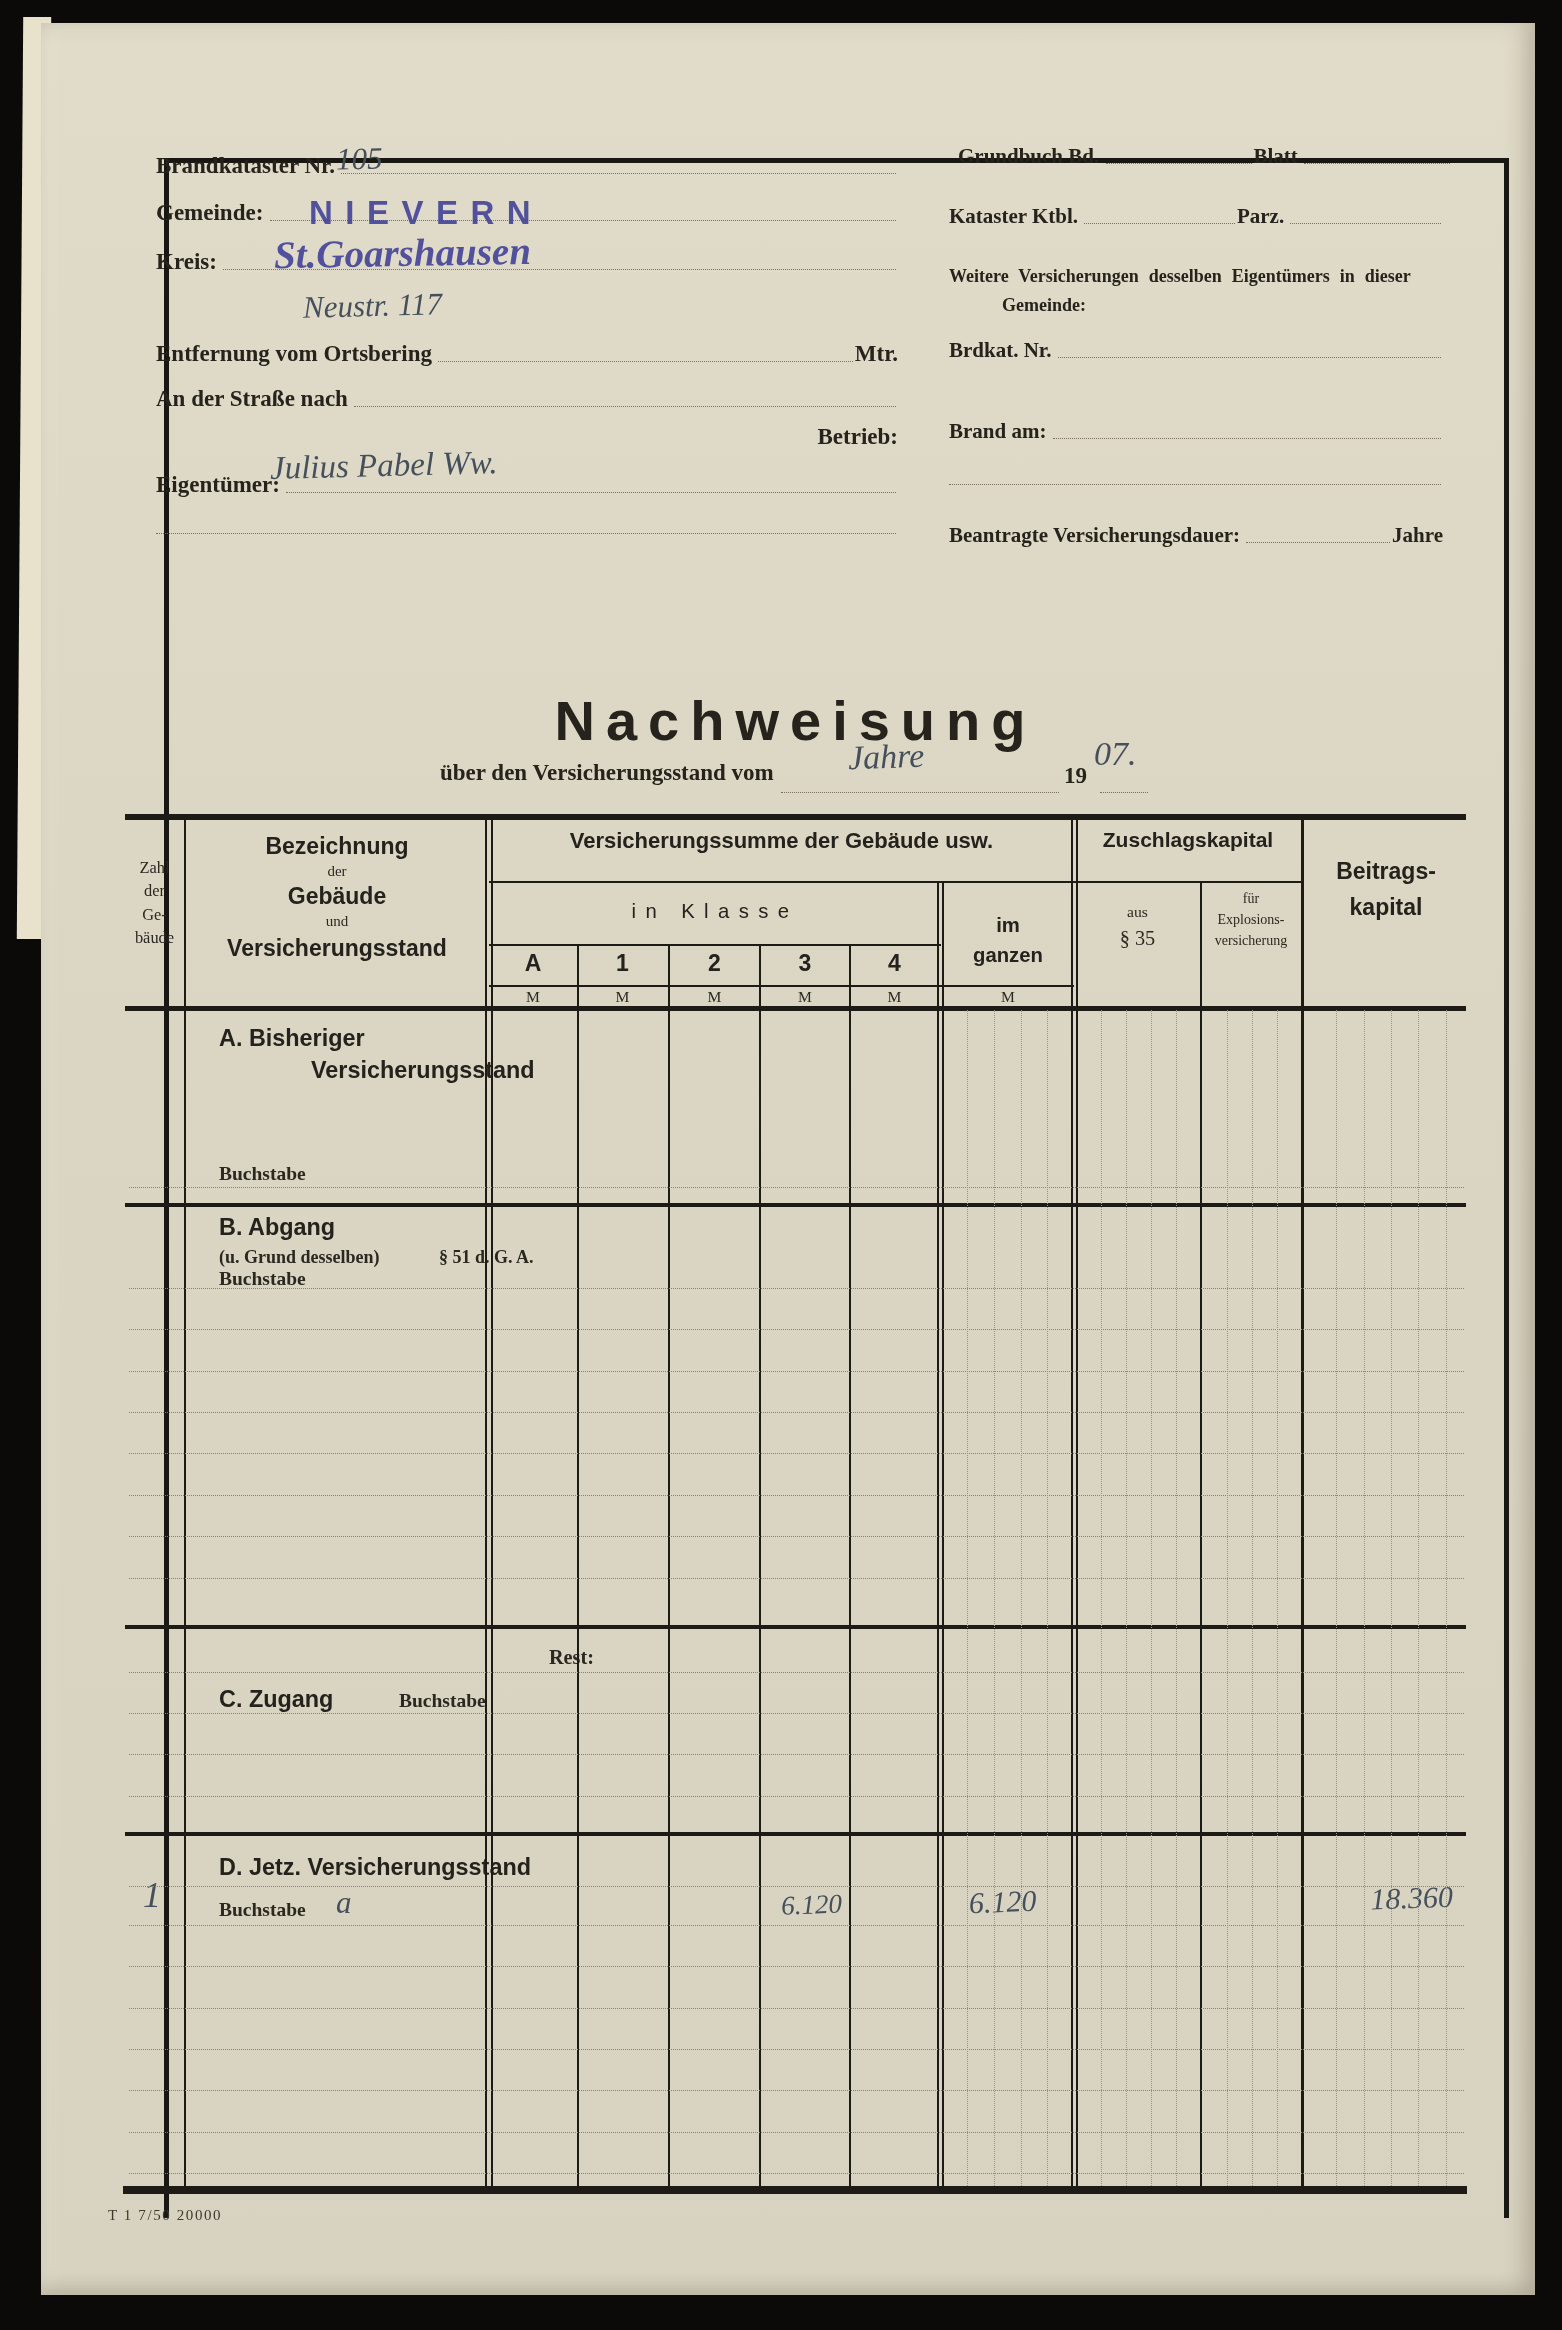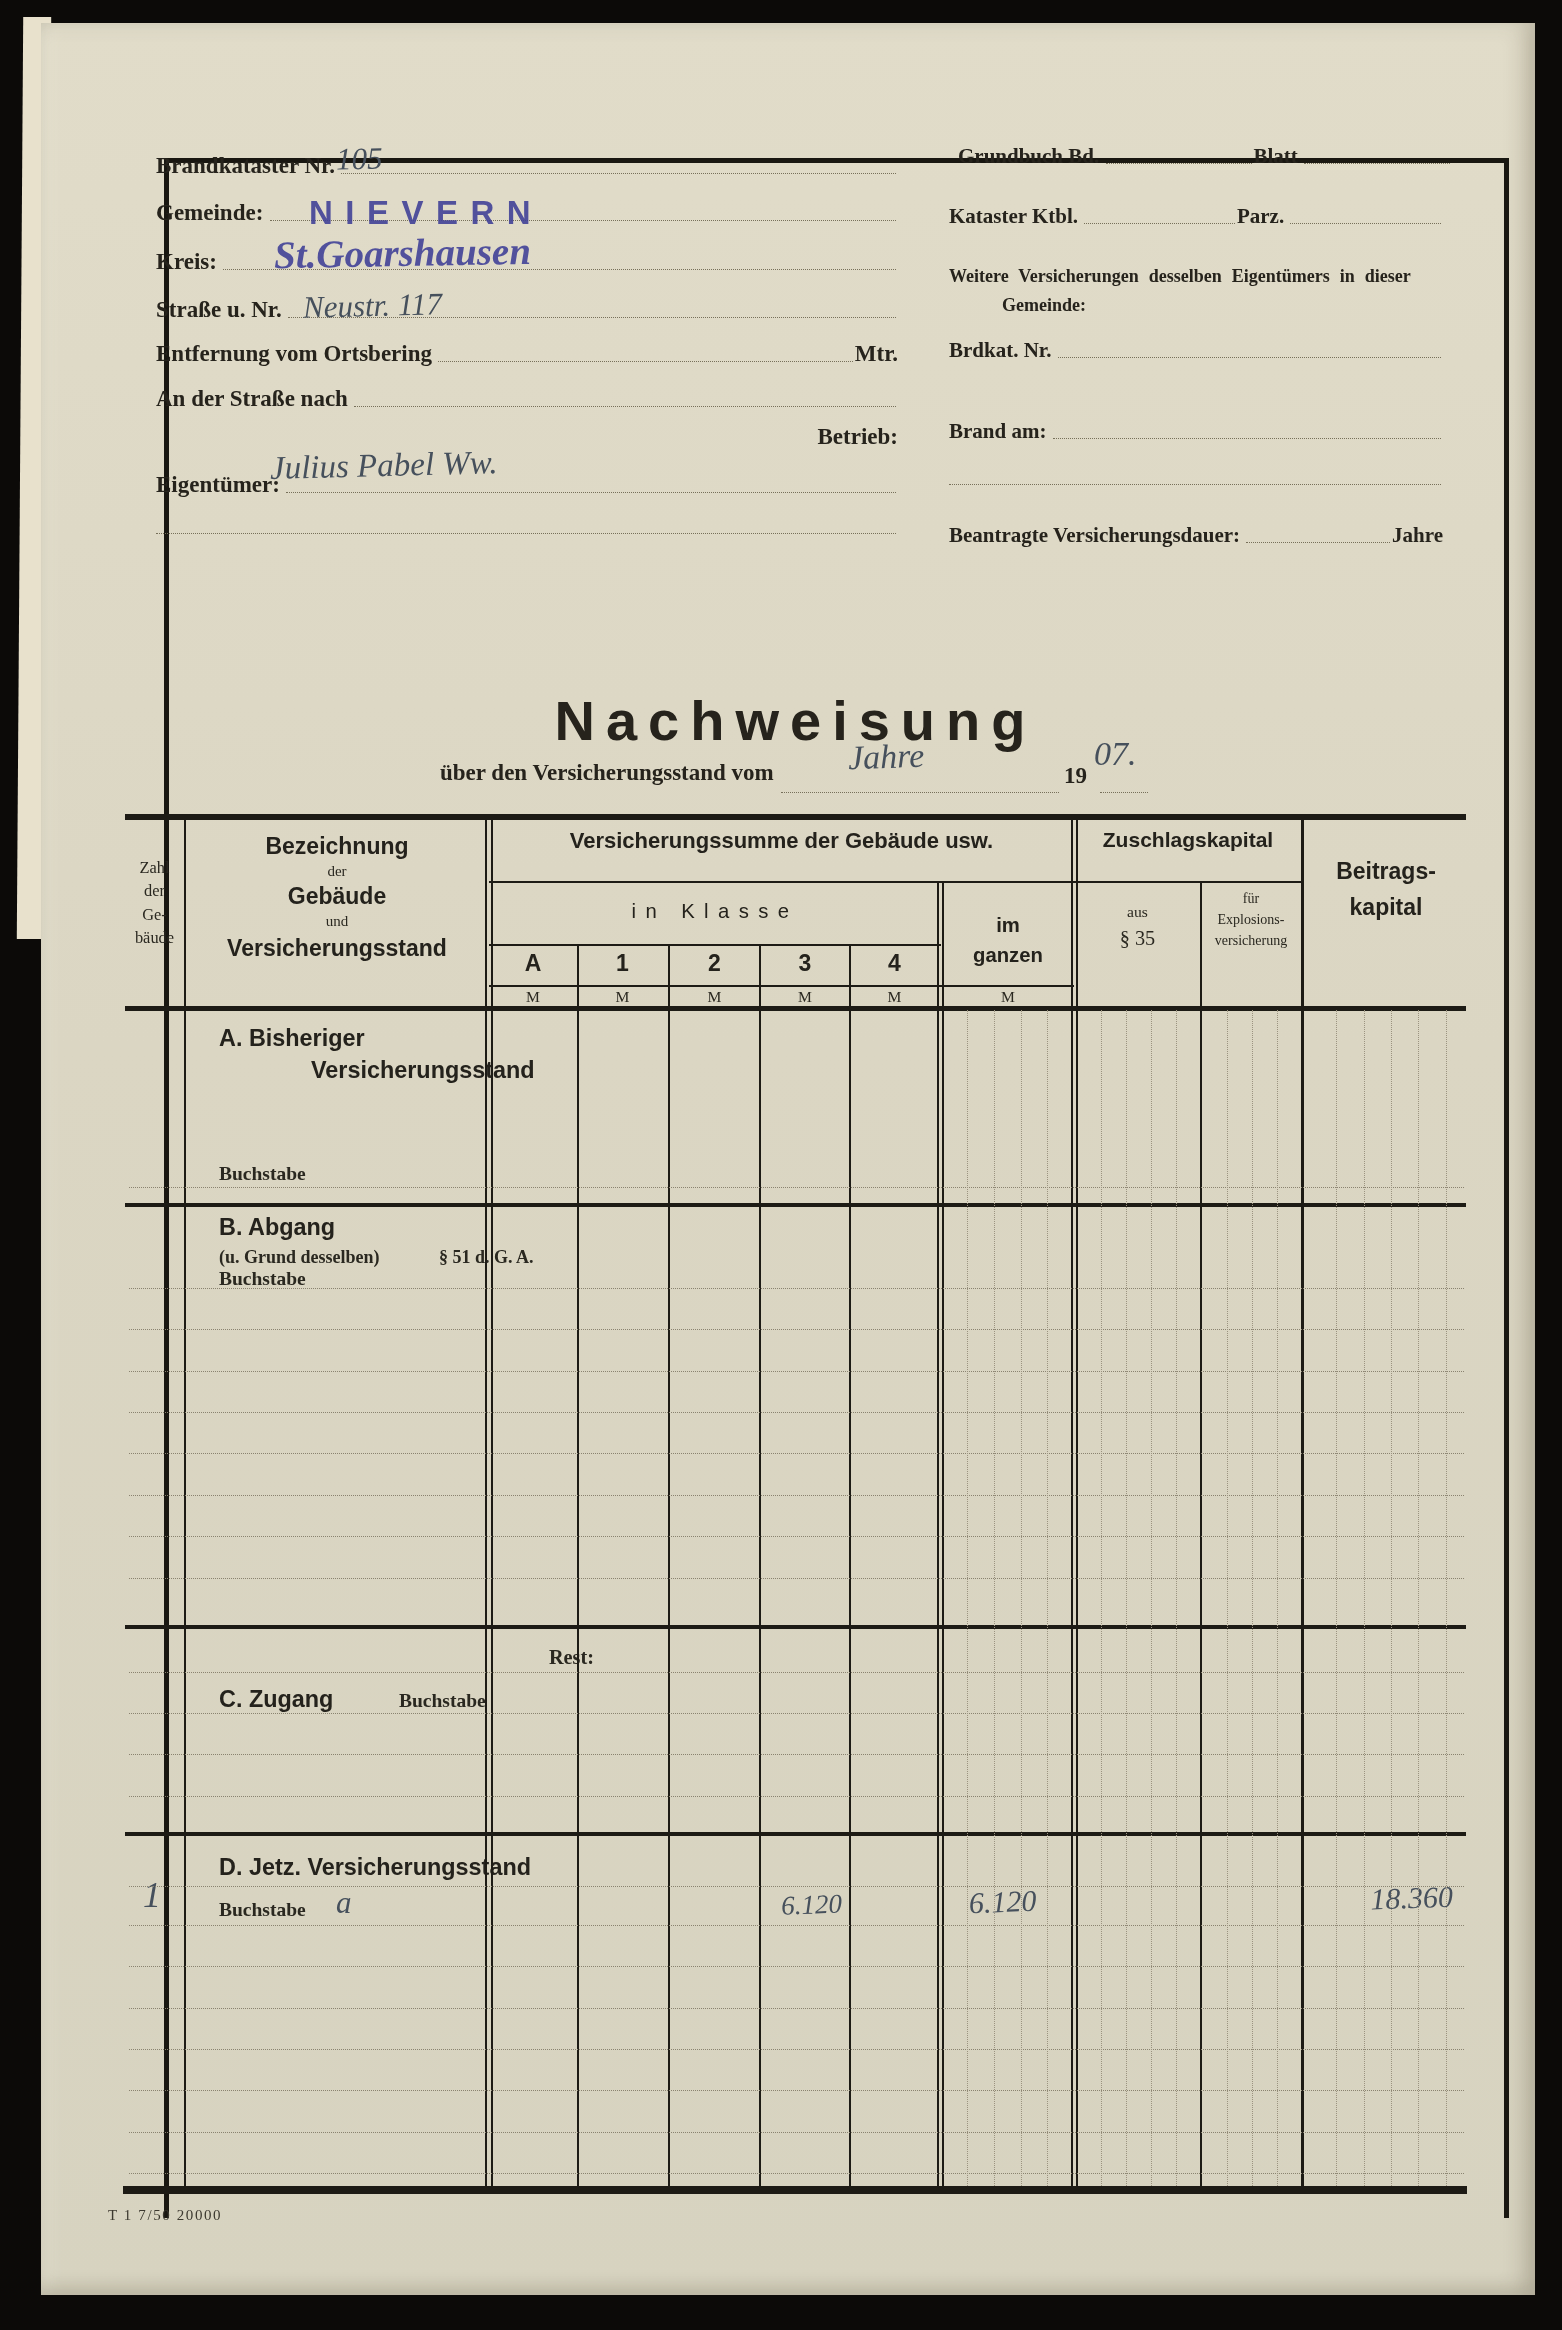--- a/index.html
+++ b/index.html
@@ -48,24 +48,20 @@
   <div class="row" style="left:156px;top:148px;width:742px;">
     <span class="lbl">Brandkataster Nr.</span>
     <span class="dots"></span>
   </div>
   <div class="row" style="left:156px;top:195px;width:742px;">
     <span class="lbl">Gemeinde:</span>
     <span class="dots"></span>
   </div>
   <div class="row" style="left:156px;top:244px;width:742px;">
     <span class="lbl">Kreis:</span>
-    <span class="dots"></span>
-  </div>
-  <div class="row" style="left:156px;top:292px;width:742px;">
-    <span class="lbl">Straße u. Nr.</span>
     <span class="dots"></span>
   </div>
   <div class="row" style="left:156px;top:336px;width:742px;">
     <span class="lbl">Entfernung vom Ortsbering</span>
     <span class="dots"></span>
     <span class="lbl">Mtr.</span>
   </div>
   <div class="row" style="left:156px;top:381px;width:742px;">
     <span class="lbl">An der Straße nach</span>
     <span class="dots"></span>

